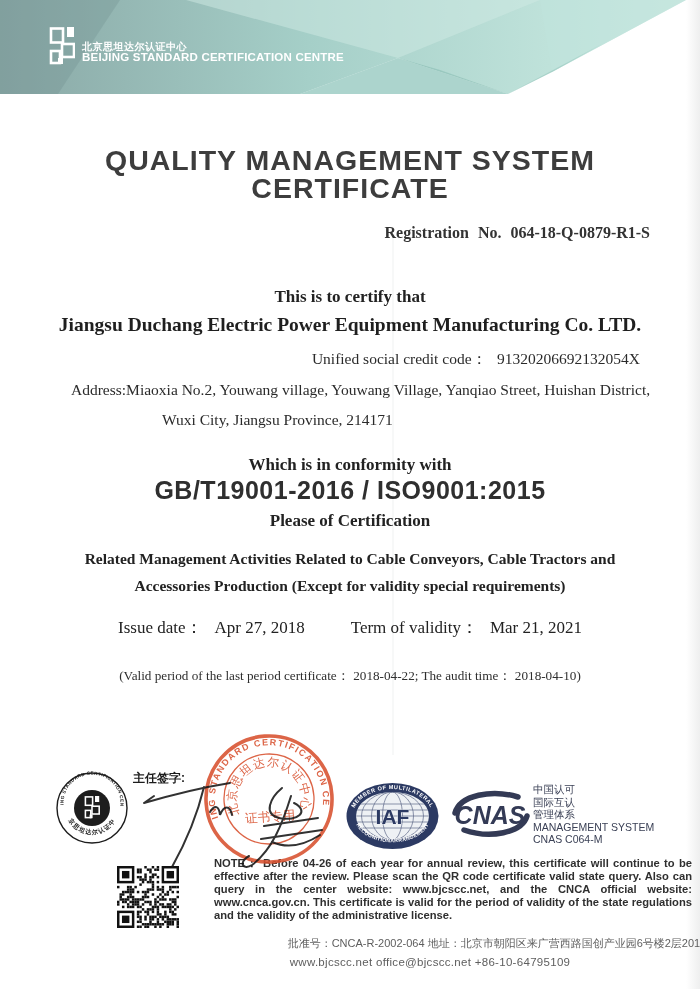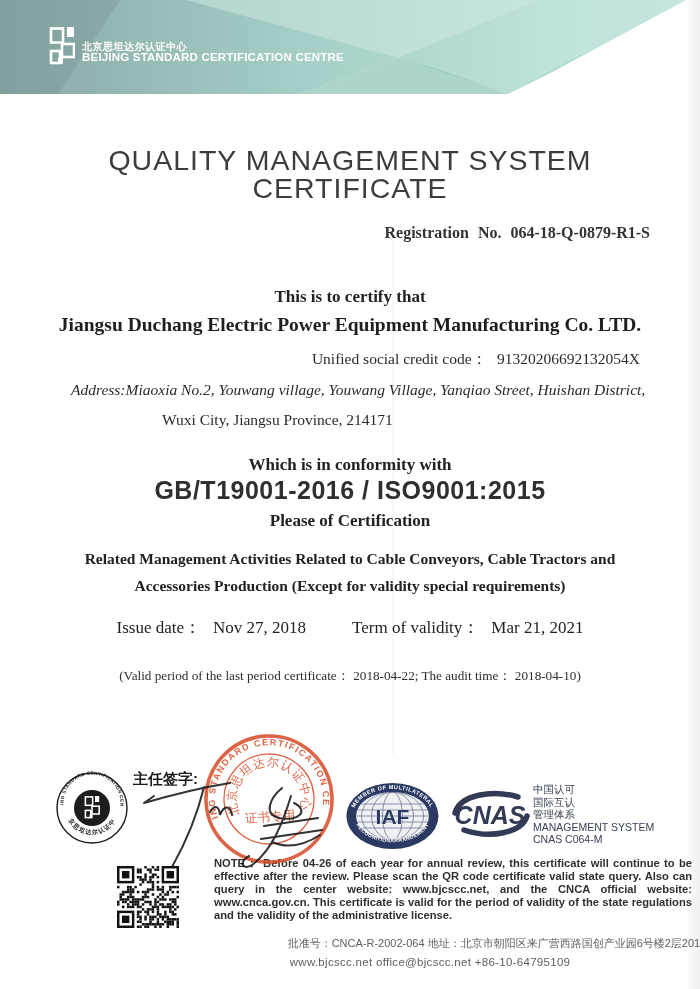--- a/index.html
+++ b/index.html
@@ -7,39 +7,39 @@
        font-family:"Liberation Serif","DejaVu Serif",serif;color:#2e2e2e;}
   .abs{position:absolute;}
   .sans{font-family:"Liberation Sans","DejaVu Sans",sans-serif;}
   .serif{font-family:"Liberation Serif","DejaVu Serif",serif;}
   .center{left:0;width:700px;text-align:center;}
   
   #banner{left:0;top:0;}
   .org-cn{left:82px;top:40px;color:#fff;font-size:10px;font-weight:bold;letter-spacing:.5px;}
   .org-en{left:82px;top:51px;color:#fff;font-size:11.5px;font-weight:bold;letter-spacing:.2px;}
   
-  .title{top:146px;color:#3d3d3d;font-weight:normal;font-size:28.5px;line-height:28px;letter-spacing:1px;}
+  .title{top:146px;color:#3d3d3d;font-weight:bold;font-size:28.5px;line-height:28px;letter-spacing:1px;}
   .reg-line{top:224px;right:50px;font-weight:bold;font-size:16px;color:#333;word-spacing:5px;}
   .certify-intro{top:287px;font-weight:bold;font-size:17px;color:#222;}
   .company{top:314px;font-weight:bold;font-size:19.5px;color:#1f1f1f;}
   .credit{top:349px;right:60px;font-size:15.5px;color:#2a2a2a;}
   .credit .val{margin-left:10px;}
-  .addr1{top:381px;left:71px;font-size:15.5px;color:#2a2a2a;font-style:italic;}
+  .addr1{top:381px;left:71px;font-size:15.5px;color:#2a2a2a;}
   .addr2{top:411px;left:130px;font-size:15.5px;color:#2a2a2a;margin-left:32px;}
   .conformity{top:455px;font-weight:bold;font-size:17px;color:#222;}
   .std-code{top:476px;font-weight:bold;font-size:25px;color:#2f2f2f;letter-spacing:.5px;}
   .scope-head{top:511px;font-weight:bold;font-size:17px;color:#222;}
   .scope1{top:550px;font-weight:bold;font-size:15.5px;color:#222;}
   .scope2{top:577px;font-weight:bold;font-size:15.5px;color:#222;}
   .dates{top:616px;font-size:17px;color:#222;}
   .dates .gap{display:inline-block;width:46px;}
   .dates .v{margin-left:12px;}
   .last-period{top:667px;font-size:13.2px;color:#2e2e2e;}
   
-  .director{left:133px;top:770px;font-weight:bold;font-size:15px;color:#1c1c1c;}
+  .director{left:133px;top:770px;font-weight:bold;font-size:12px;color:#1c1c1c;}
   .cnas-text{left:533px;top:783px;font-size:10.5px;line-height:12.6px;color:#3b4156;}
   
   .note{left:214px;top:857px;width:478px;font-size:11.2px;font-weight:bold;
         line-height:12.95px;color:#2f2f2f;text-align:justify;}
   .approval{top:936px;left:497px;transform:translateX(-50%);white-space:nowrap;
             font-size:11px;color:#5e5e5e;}
   .contact{top:956px;left:430px;transform:translateX(-50%);white-space:nowrap;
            font-size:11.5px;color:#5e5e5e;letter-spacing:.3px;}
   .edge-shade{top:0;right:0;width:14px;height:989px;
       background:linear-gradient(90deg,rgba(0,0,0,0),rgba(90,95,95,.10));}
@@ -99,21 +99,21 @@
 <div class="abs addr1">Address:Miaoxia No.2, Youwang village, Youwang Village, Yanqiao Street, Huishan District,</div>
 <div class="abs addr2">Wuxi City, Jiangsu Province, 214171</div>
 
 <div class="abs center conformity">Which is in conformity with</div>
 <div class="abs sans center std-code">GB/T19001-2016 / ISO9001:2015</div>
 <div class="abs center scope-head">Please of Certification</div>
 <div class="abs center scope1">Related Management Activities Related to Cable Conveyors, Cable Tractors and</div>
 <div class="abs center scope2">Accessories Production (Except for validity special requirements)</div>
 
 <div class="abs center dates">
-  <span>Issue date：</span><span class="v">Nov 27, 2018</span><span class="gap"></span><span>Term of validity：</span><span class="v">Mar 21, 2021</span>
+  <span>Issue date：</span><span class="v">Apr 27, 2018</span><span class="gap"></span><span>Term of validity：</span><span class="v">Mar 21, 2021</span>
 </div>
 <div class="abs center last-period">(Valid period of the last period certificate：  2018-04-22; The audit time：  2018-04-10)</div>
 
 <div class="abs crease"></div>
 
 <svg class="abs nopath" style="left:55px;top:771px;" width="74" height="74" viewBox="0 0 74 74">
   <defs>
     <path id="bsTop" d="M 8.6,34.5 A 28.5,28.5 0 1 1 65.4,34.5" fill="none"></path>
     <path id="bsBot" d="M 12.6,47.8 A 27,27 0 0 0 61.4,47.8" fill="none"></path>
   </defs>

